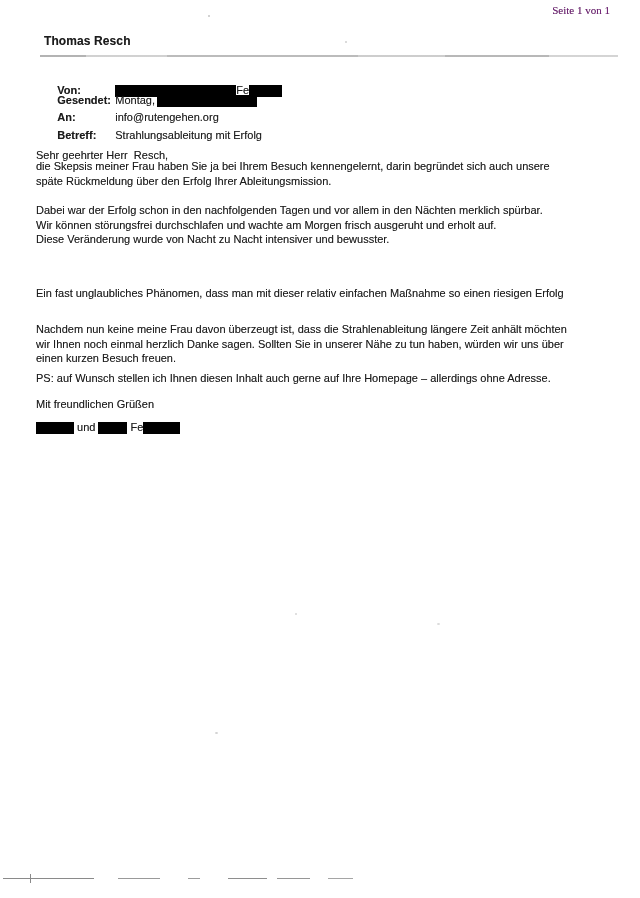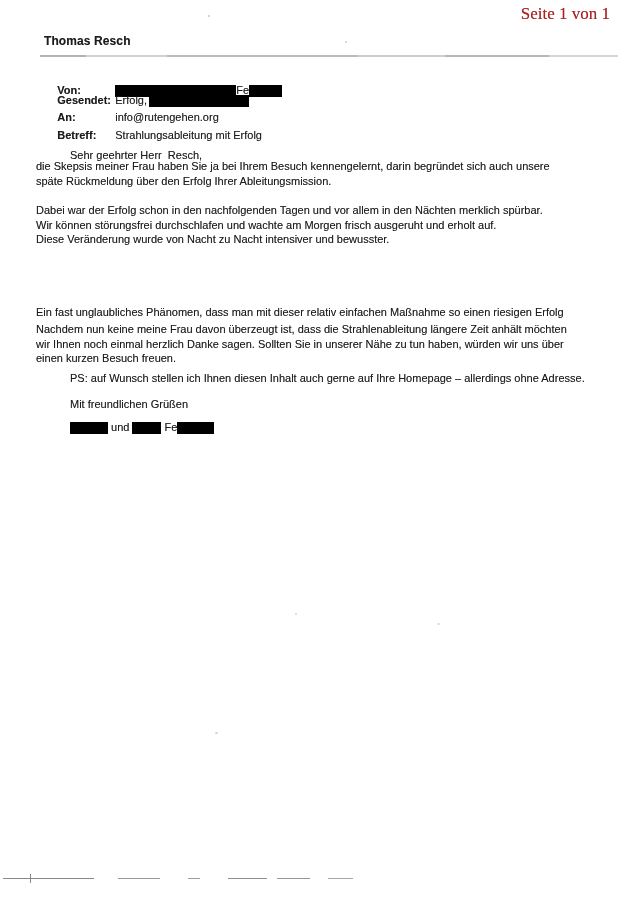--- a/index.html
+++ b/index.html
@@ -8,38 +8,38 @@
     width:640px;height:898px;
     background:#ffffff;
     font-family:"Liberation Sans",sans-serif;
     color:#1c1c1c;
     overflow:hidden;
     text-shadow:0 0 .4px rgba(20,20,20,.45);
   }
   .page-indicator{
     position:absolute;top:4px;right:30px;
     font-family:"Liberation Serif",serif;
-    font-size:17px;color:#b91c1c;
+    font-size:11px;color:#701a75;
   }
   .contact-name{
     position:absolute;top:34px;left:44px;
     font-size:12px;font-weight:bold;letter-spacing:.1px;
   }
   .head-rule{
     position:absolute;top:55px;left:40px;width:578px;height:2px;
     background:linear-gradient(90deg,#9a9a9a 0 8%,#c2c2c2 8% 22%,#a5a5a5 22% 55%,#bdbdbd 55% 70%,#a0a0a0 70% 88%,#c6c6c6 88% 100%);
     opacity:.75;
   }
   .meta-row{position:absolute;left:45px;font-size:11px;white-space:pre;}
   .meta-label{display:inline-block;width:58px;font-weight:bold;}
   .redact{
     display:inline-block;height:12px;background:#000;
     vertical-align:text-bottom;transform:translateY(1px);
   }
-  .line{position:absolute;left:36px;font-size:11px;line-height:14.5px;white-space:pre;margin-left:34px;}
+  .line{position:absolute;left:36px;font-size:11px;line-height:14.5px;white-space:pre;}
   .para .pline{font-size:11px;line-height:14.5px;white-space:pre;}
   .para{position:absolute;left:36px;}
   .sig .redact{height:12px;}
   .artifact{position:absolute;background:#8f8f8f;}
   .speck{position:absolute;border-radius:50%;}
 </style>
 </head>
 <body>
 
 <div class="page">
@@ -48,21 +48,21 @@
 
   <div class="contact-name">Thomas Resch</div>
 
   <div class="head-rule"></div>
 
   <div class="meta-row" style="top:72px">
     <span class="meta-label">Von:</span><span class="redact" style="width:121px"></span><span>Fe</span><span class="redact" style="width:33px"></span>
   </div>
 
   <div class="meta-row" style="top:82px">
-    <span class="meta-label">Gesendet:</span><span>Erfolg,</span><span class="redact" style="width:100px;margin-left:2px"></span>
+    <span class="meta-label">Gesendet:</span><span>Montag,</span><span class="redact" style="width:100px;margin-left:2px"></span>
   </div>
 
   <div class="meta-row" style="top:99px">
     <span class="meta-label">An:</span><span>info@rutengehen.org</span>
   </div>
 
   <div class="meta-row" style="top:117px">
     <span class="meta-label">Betreff:</span><span>Strahlungsableitung mit Erfolg</span>
   </div>
 
@@ -73,21 +73,21 @@
     <div class="pline">späte Rückmeldung über den Erfolg Ihrer Ableitungsmission.</div>
   </div>
 
   <div class="para" style="top:203px">
     <div class="pline">Dabei war der Erfolg schon in den nachfolgenden Tagen und vor allem in den Nächten merklich spürbar.</div>
     <div class="pline">Wir können störungsfrei durchschlafen und wachte am Morgen frisch ausgeruht und erholt auf.</div>
     <div class="pline">Diese Veränderung wurde von Nacht zu Nacht intensiver und bewusster.</div>
   </div>
 
 
-  <div class="para" style="top:305px">
+  <div class="para" style="top:286px">
     <div class="pline">Ein fast unglaubliches Phänomen, dass man mit dieser relativ einfachen Maßnahme so einen riesigen Erfolg</div>
   </div>
 
   <div class="para" style="top:322px">
     <div class="pline">Nachdem nun keine meine Frau davon überzeugt ist, dass die Strahlenableitung längere Zeit anhält möchten</div>
     <div class="pline">wir Ihnen noch einmal herzlich Danke sagen. Sollten Sie in unserer Nähe zu tun haben, würden wir uns über</div>
     <div class="pline">einen kurzen Besuch freuen.</div>
   </div>
 
   <div class="line" style="top:371px">PS: auf Wunsch stellen ich Ihnen diesen Inhalt auch gerne auf Ihre Homepage – allerdings ohne Adresse.</div>

